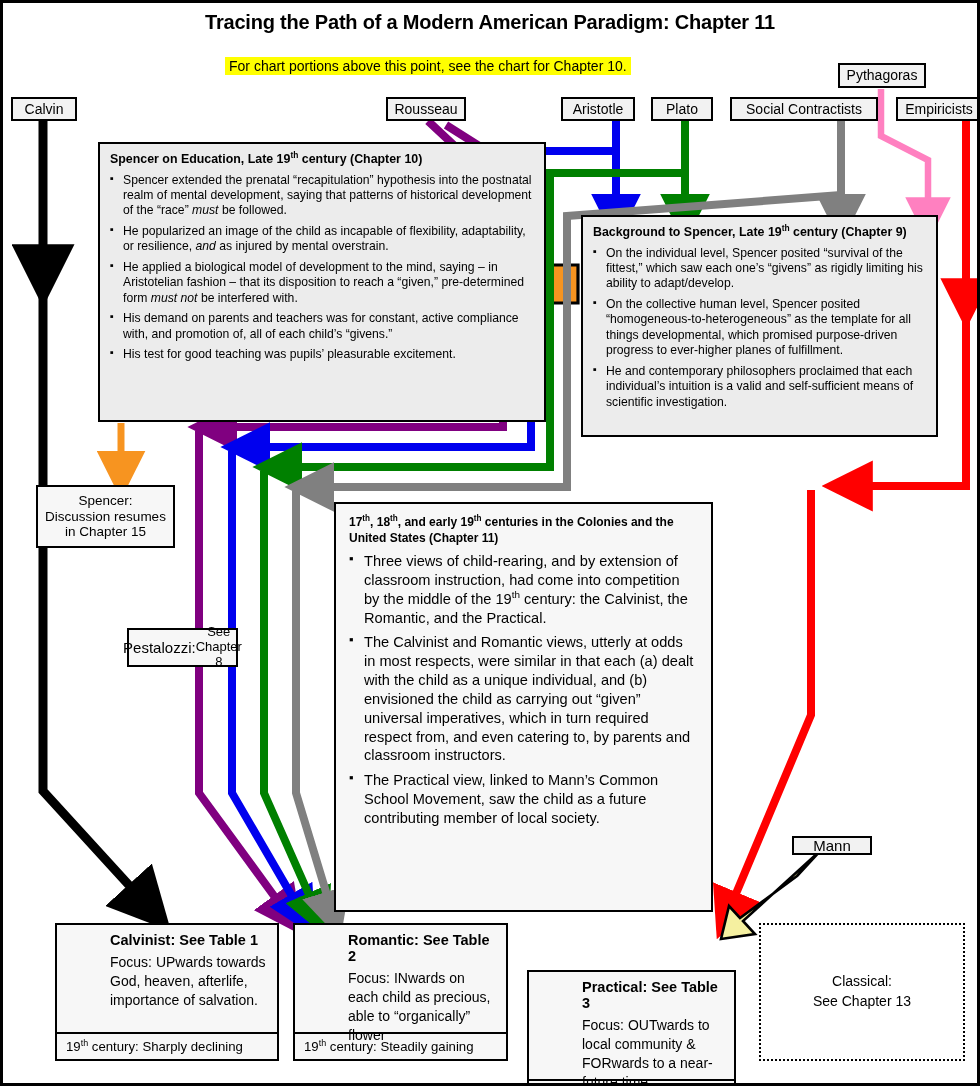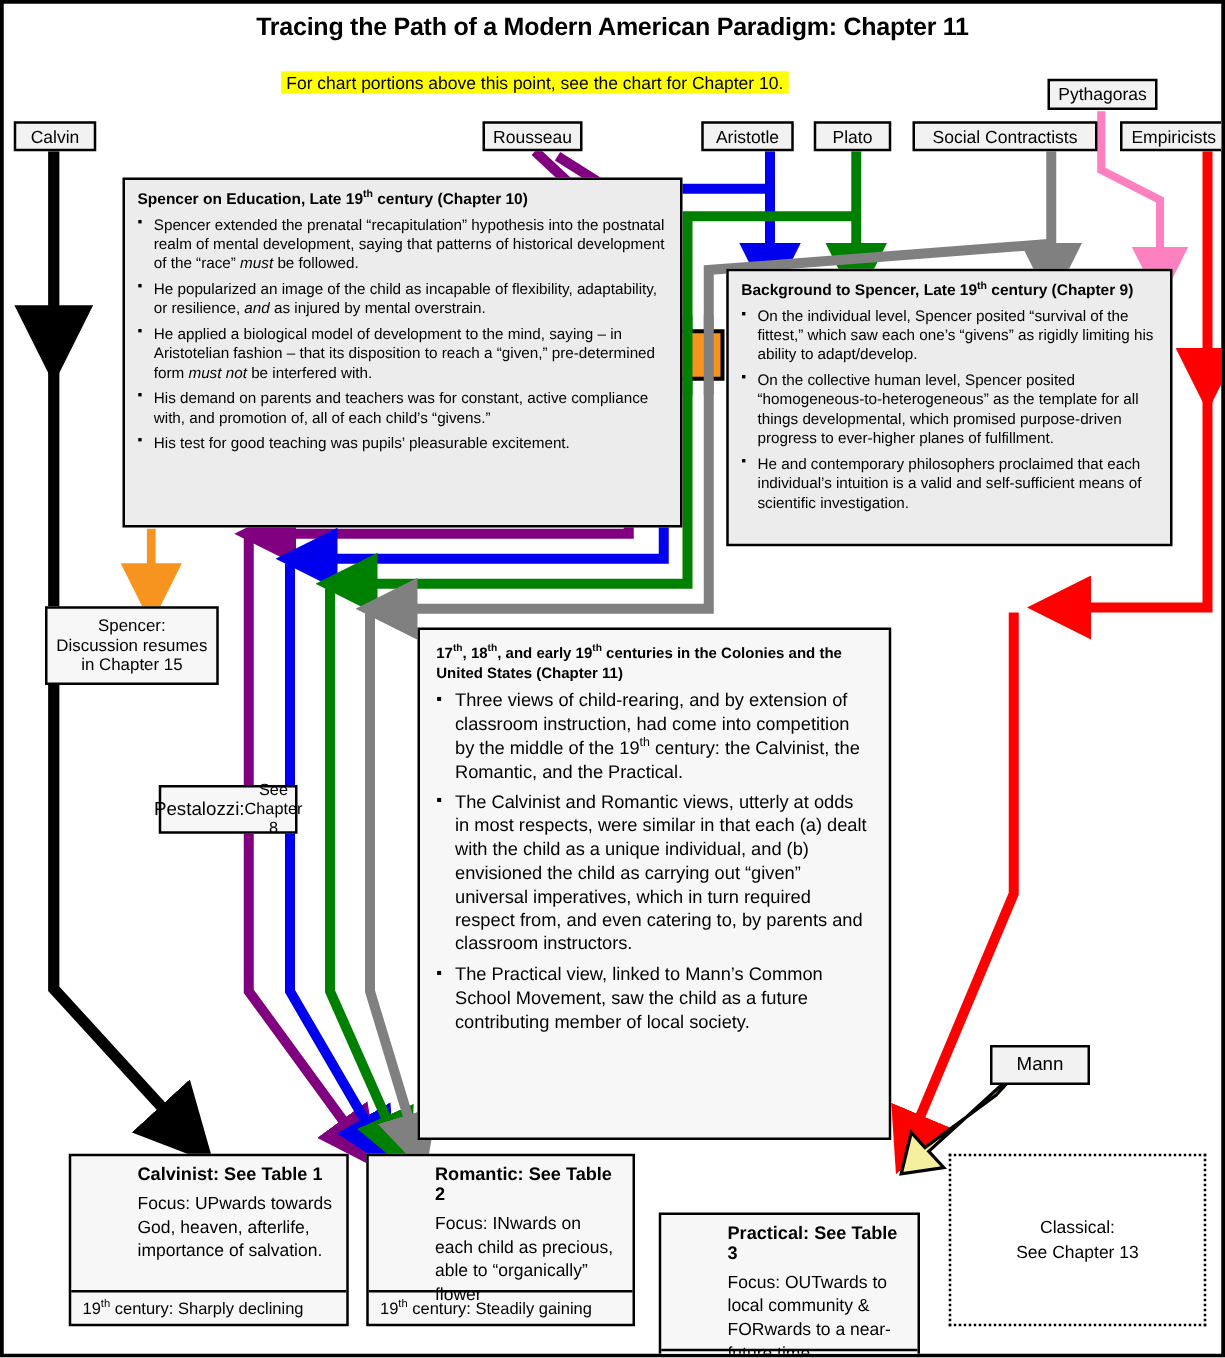--- a/index.html
+++ b/index.html
@@ -151,21 +151,21 @@
   </div>
 
   <div class="abs node" style="left:835px;top:60px;width:88px;height:25px;">
     <span>Pythagoras</span>
   </div>
 
   <div class="abs node" style="left:893px;top:94px;width:86px;height:24px;">
     <span>Empiricists</span>
   </div>
 
-  <div class="abs node" style="left:789px;top:833px;width:80px;height:32px;font-size:15px;">
+  <div class="abs node" style="left:789px;top:833px;width:80px;height:19px;font-size:15px;">
     <span>Mann</span>
   </div>
 
   <div class="abs node plain" style="left:33px;top:482px;width:139px;height:63px;flex-direction:column;font-size:13.5px;">
     <span>Spencer:</span>
     <span>Discussion resumes</span>
     <span>in Chapter 15</span>
   </div>
 
   <div class="abs node plain" style="left:124px;top:625px;width:111px;height:39px;flex-direction:row;">

